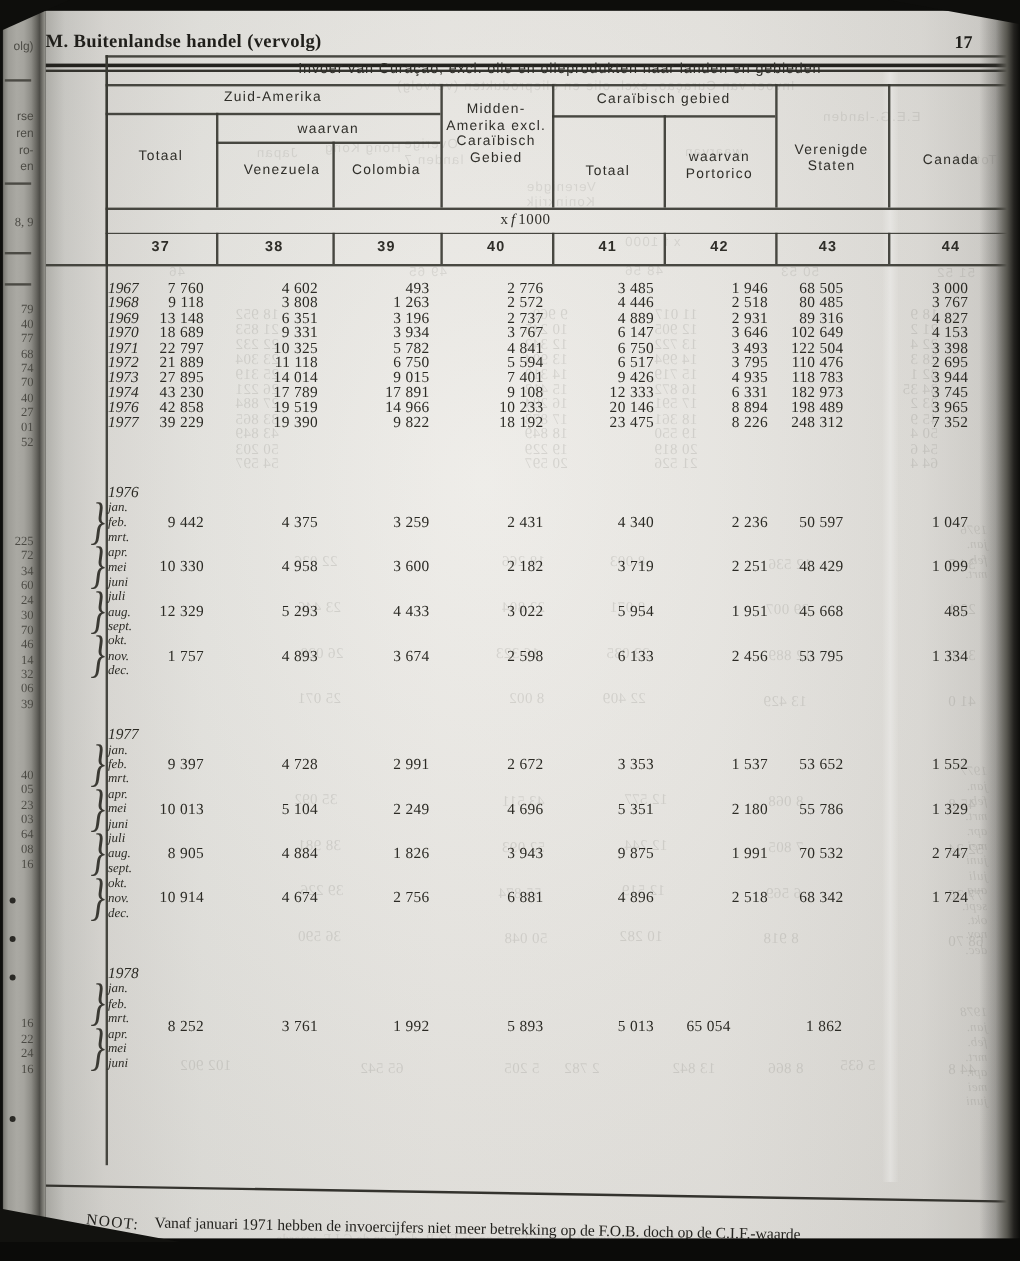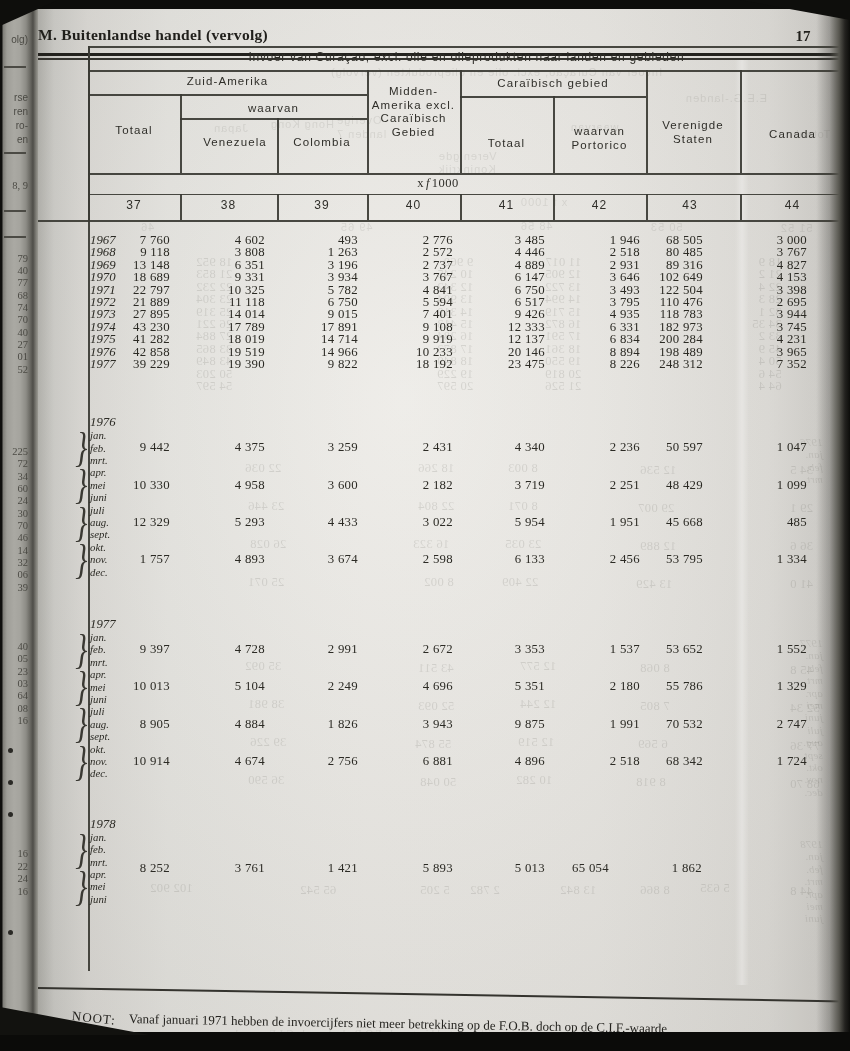--- a/index.html
+++ b/index.html
@@ -31,21 +31,21 @@
     font-family:"Liberation Serif",serif;font-weight:bold;font-size:15px;color:#201f1b;}
   .rule-a{position:absolute;left:36px;top:53px;width:809px;height:3px;background:#23221e;}
   .rule-b{position:absolute;left:36px;top:58px;width:809px;height:1.5px;background:#34332e;}
   
   .tbl{position:absolute;left:38px;top:46px;width:807px;height:925px;}
   .tline{position:absolute;background:#3a3933;opacity:.92;}
   .stub-line{position:absolute;left:50px;top:0;width:1.5px;height:925px;background:#3a3933;opacity:.92;}
   .th{position:absolute;text-align:center;font-family:"Liberation Sans",sans-serif;
     font-size:11.5px;line-height:13.5px;letter-spacing:1.1px;color:#2f2e29;}
   .th-title{font-size:12px;letter-spacing:.7px;}
-  .th-num{font-weight:normal;font-size:12px;letter-spacing:1px;}
+  .th-num{font-weight:bold;font-size:12px;letter-spacing:1px;}
   .th-unit{font-family:"Liberation Serif",serif;font-size:12.5px;letter-spacing:.5px;}
   .th-unit i{font-style:italic;padding:0 2px;}
   
   #t-body{position:absolute;left:0;top:174px;width:807px;}
   .row{display:grid;grid-template-columns:50px 92px 97px 90px 93px 93px 93px 94px 105px;}
   .cell{font-family:"Liberation Serif",serif;color:#2b2a24;text-align:right;letter-spacing:.3px;}
   .num{font-size:12.8px;}
   .c0{padding-right:10px}.c1{padding-right:12px}.c2{padding-right:9px}.c3{padding-right:7px}
   .c4{padding-right:8px}.c5{padding-right:6px}.c6{padding-right:37px}.c7{padding-right:38px}
   .year-row{height:12.4px;}
@@ -385,31 +385,20 @@
           <div class="cell num c0">43 230</div>
           <div class="cell num c1">17 789</div>
           <div class="cell num c2">17 891</div>
           <div class="cell num c3">9 108</div>
           <div class="cell num c4">12 333</div>
           <div class="cell num c5">6 331</div>
           <div class="cell num c6">182 973</div>
           <div class="cell num c7">3 745</div>
         </div>
         <div class="row year-row">
-          <div class="stub year-label">1975</div>
-          <div class="cell num c0">41 282</div>
-          <div class="cell num c1">18 019</div>
-          <div class="cell num c2">14 714</div>
-          <div class="cell num c3">9 919</div>
-          <div class="cell num c4">12 137</div>
-          <div class="cell num c5">6 834</div>
-          <div class="cell num c6">200 284</div>
-          <div class="cell num c7">4 231</div>
-        </div>
-        <div class="row year-row">
           <div class="stub year-label">1976</div>
           <div class="cell num c0">42 858</div>
           <div class="cell num c1">19 519</div>
           <div class="cell num c2">14 966</div>
           <div class="cell num c3">10 233</div>
           <div class="cell num c4">20 146</div>
           <div class="cell num c5">8 894</div>
           <div class="cell num c6">198 489</div>
           <div class="cell num c7">3 965</div>
         </div>
@@ -567,21 +556,21 @@
             <div class="month">feb.</div>
             <div class="month">mrt.</div>
             <div class="month">apr.</div>
             <div class="month">mei</div>
             <div class="month">juni</div>
             <span class="bracket br-a">}</span>
             <span class="bracket br-b">}</span>
           </div>
           <div class="cell num c0">8 252</div>
           <div class="cell num c1">3 761</div>
-          <div class="cell num c2">1 421</div>
+          <div class="cell num c2">1 992</div>
           <div class="cell num c3">5 893</div>
           <div class="cell num c4">5 013</div>
           <div class="cell num c6">65 054</div>
           <div class="cell num c7">1 862</div>
         </div>
       </div>
   </div>
 
   <div class="bottom-rule"></div>
   <div class="noot">

